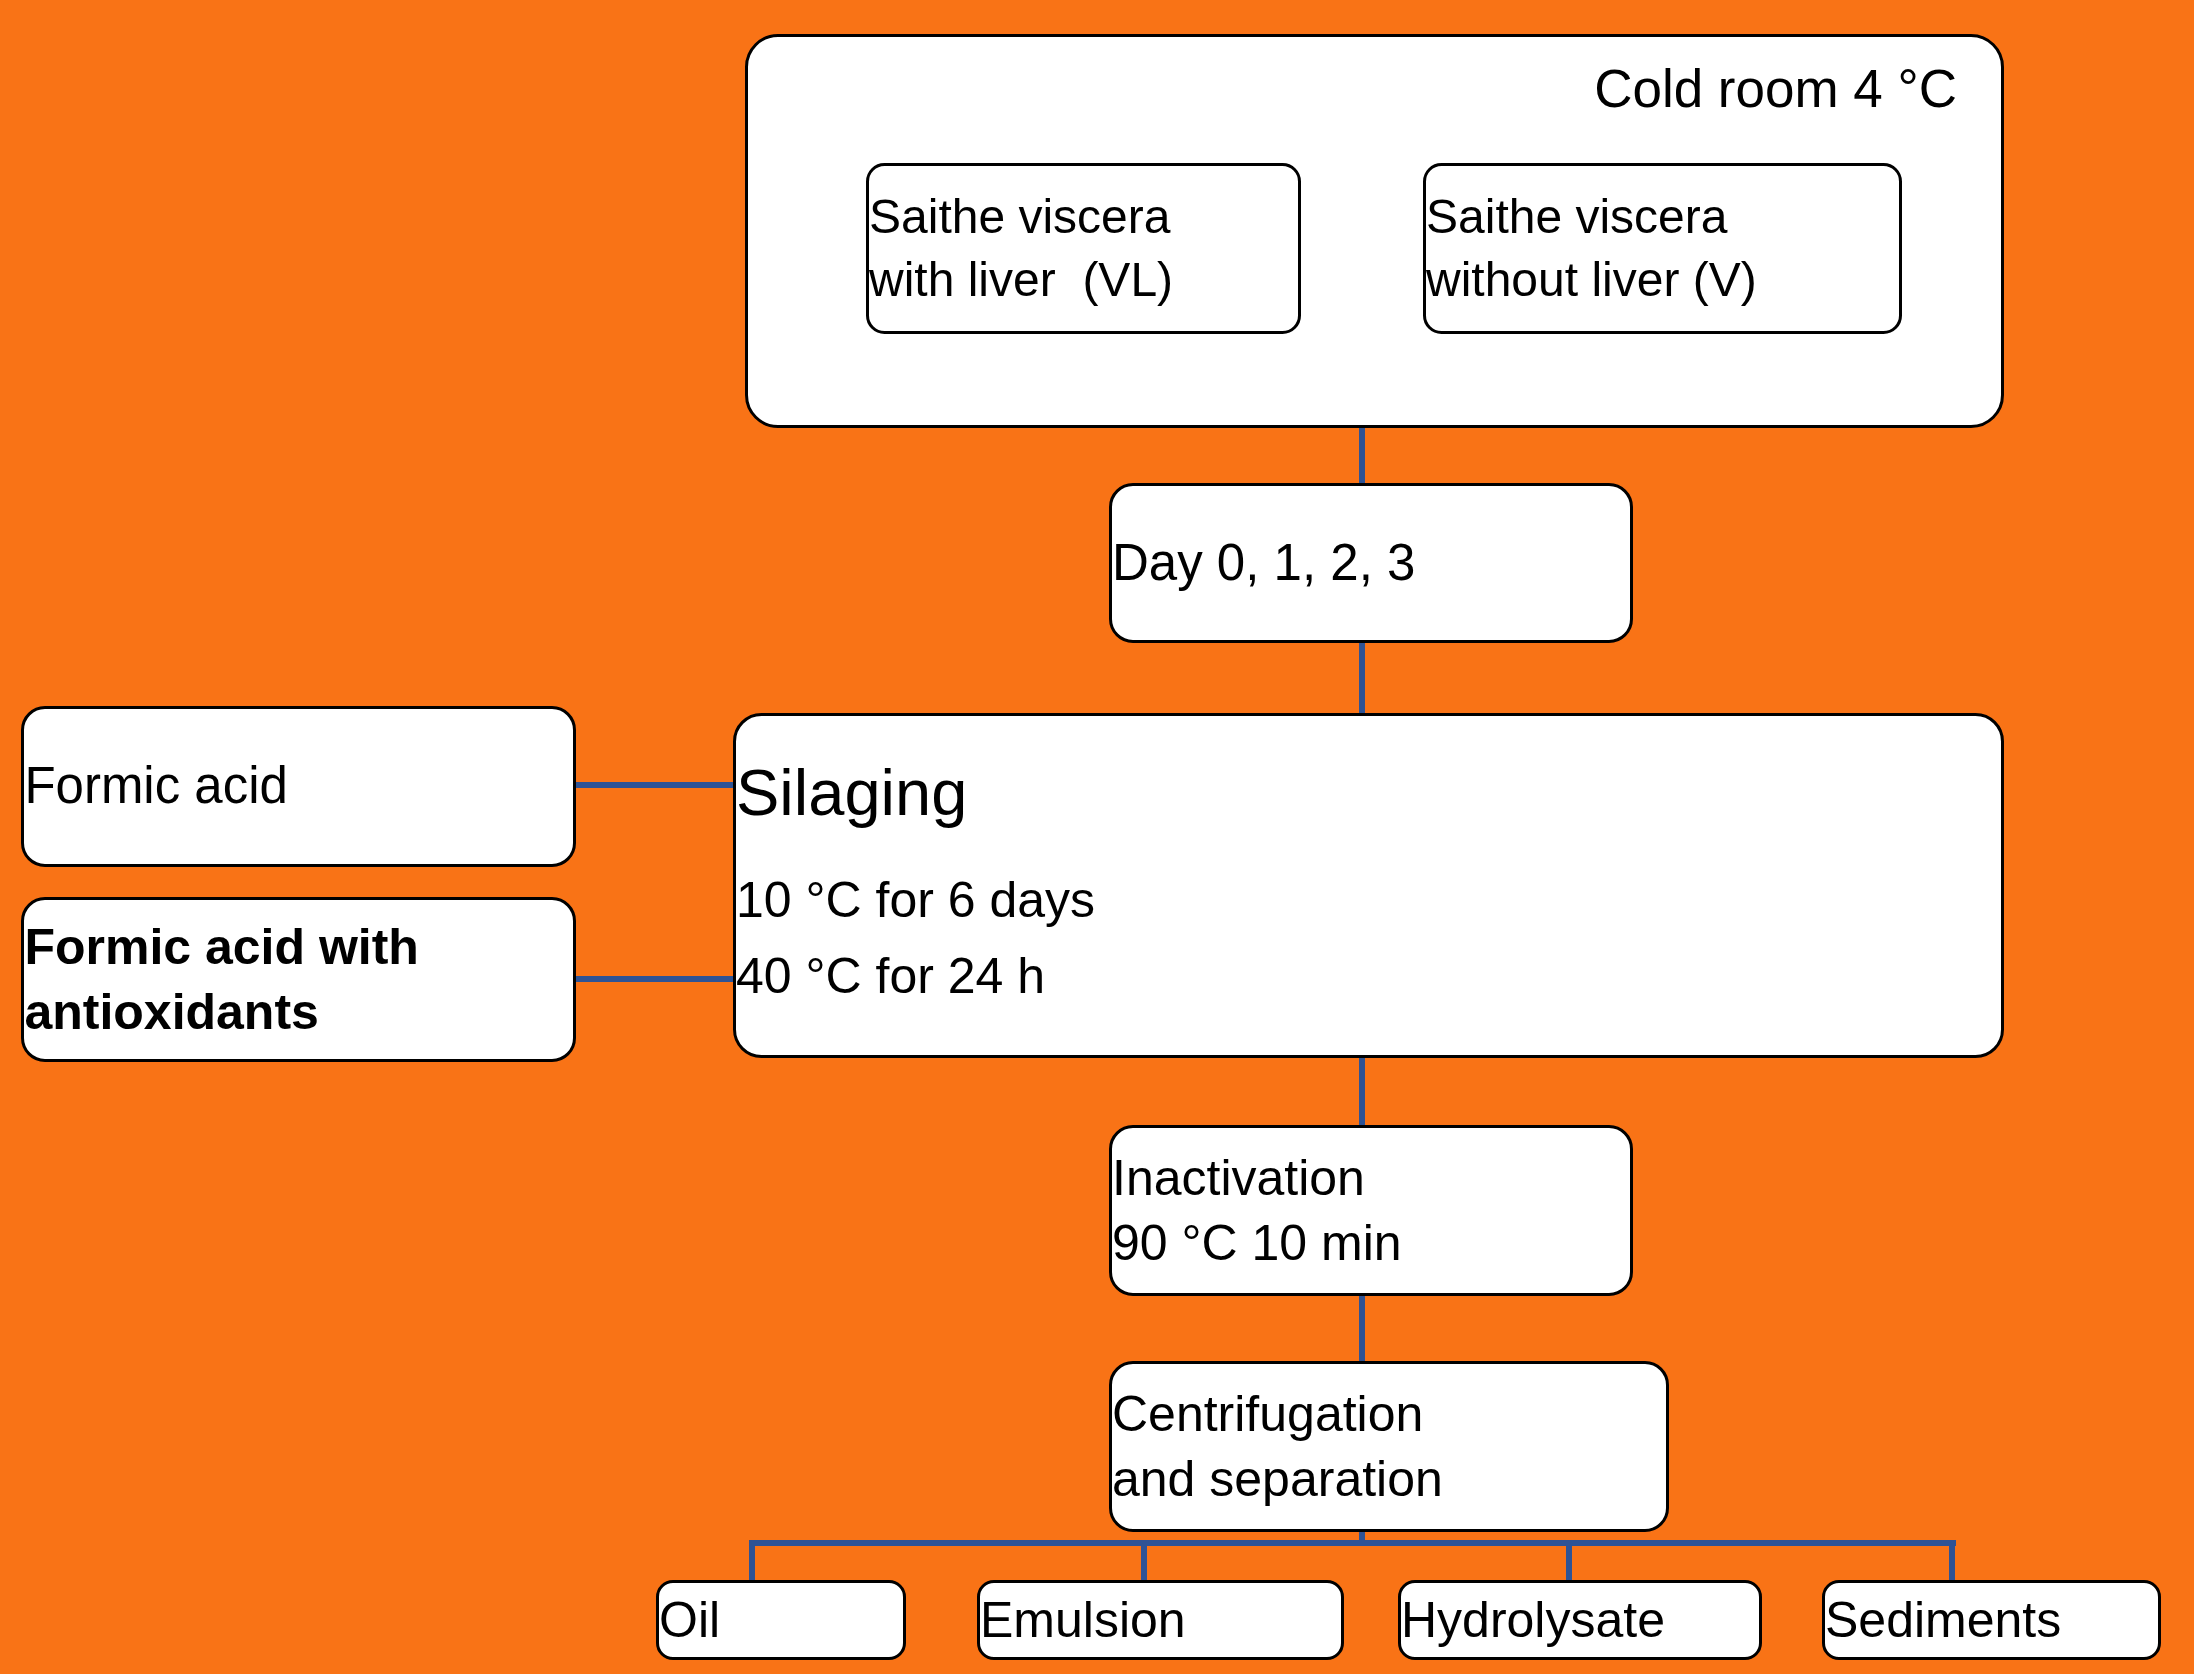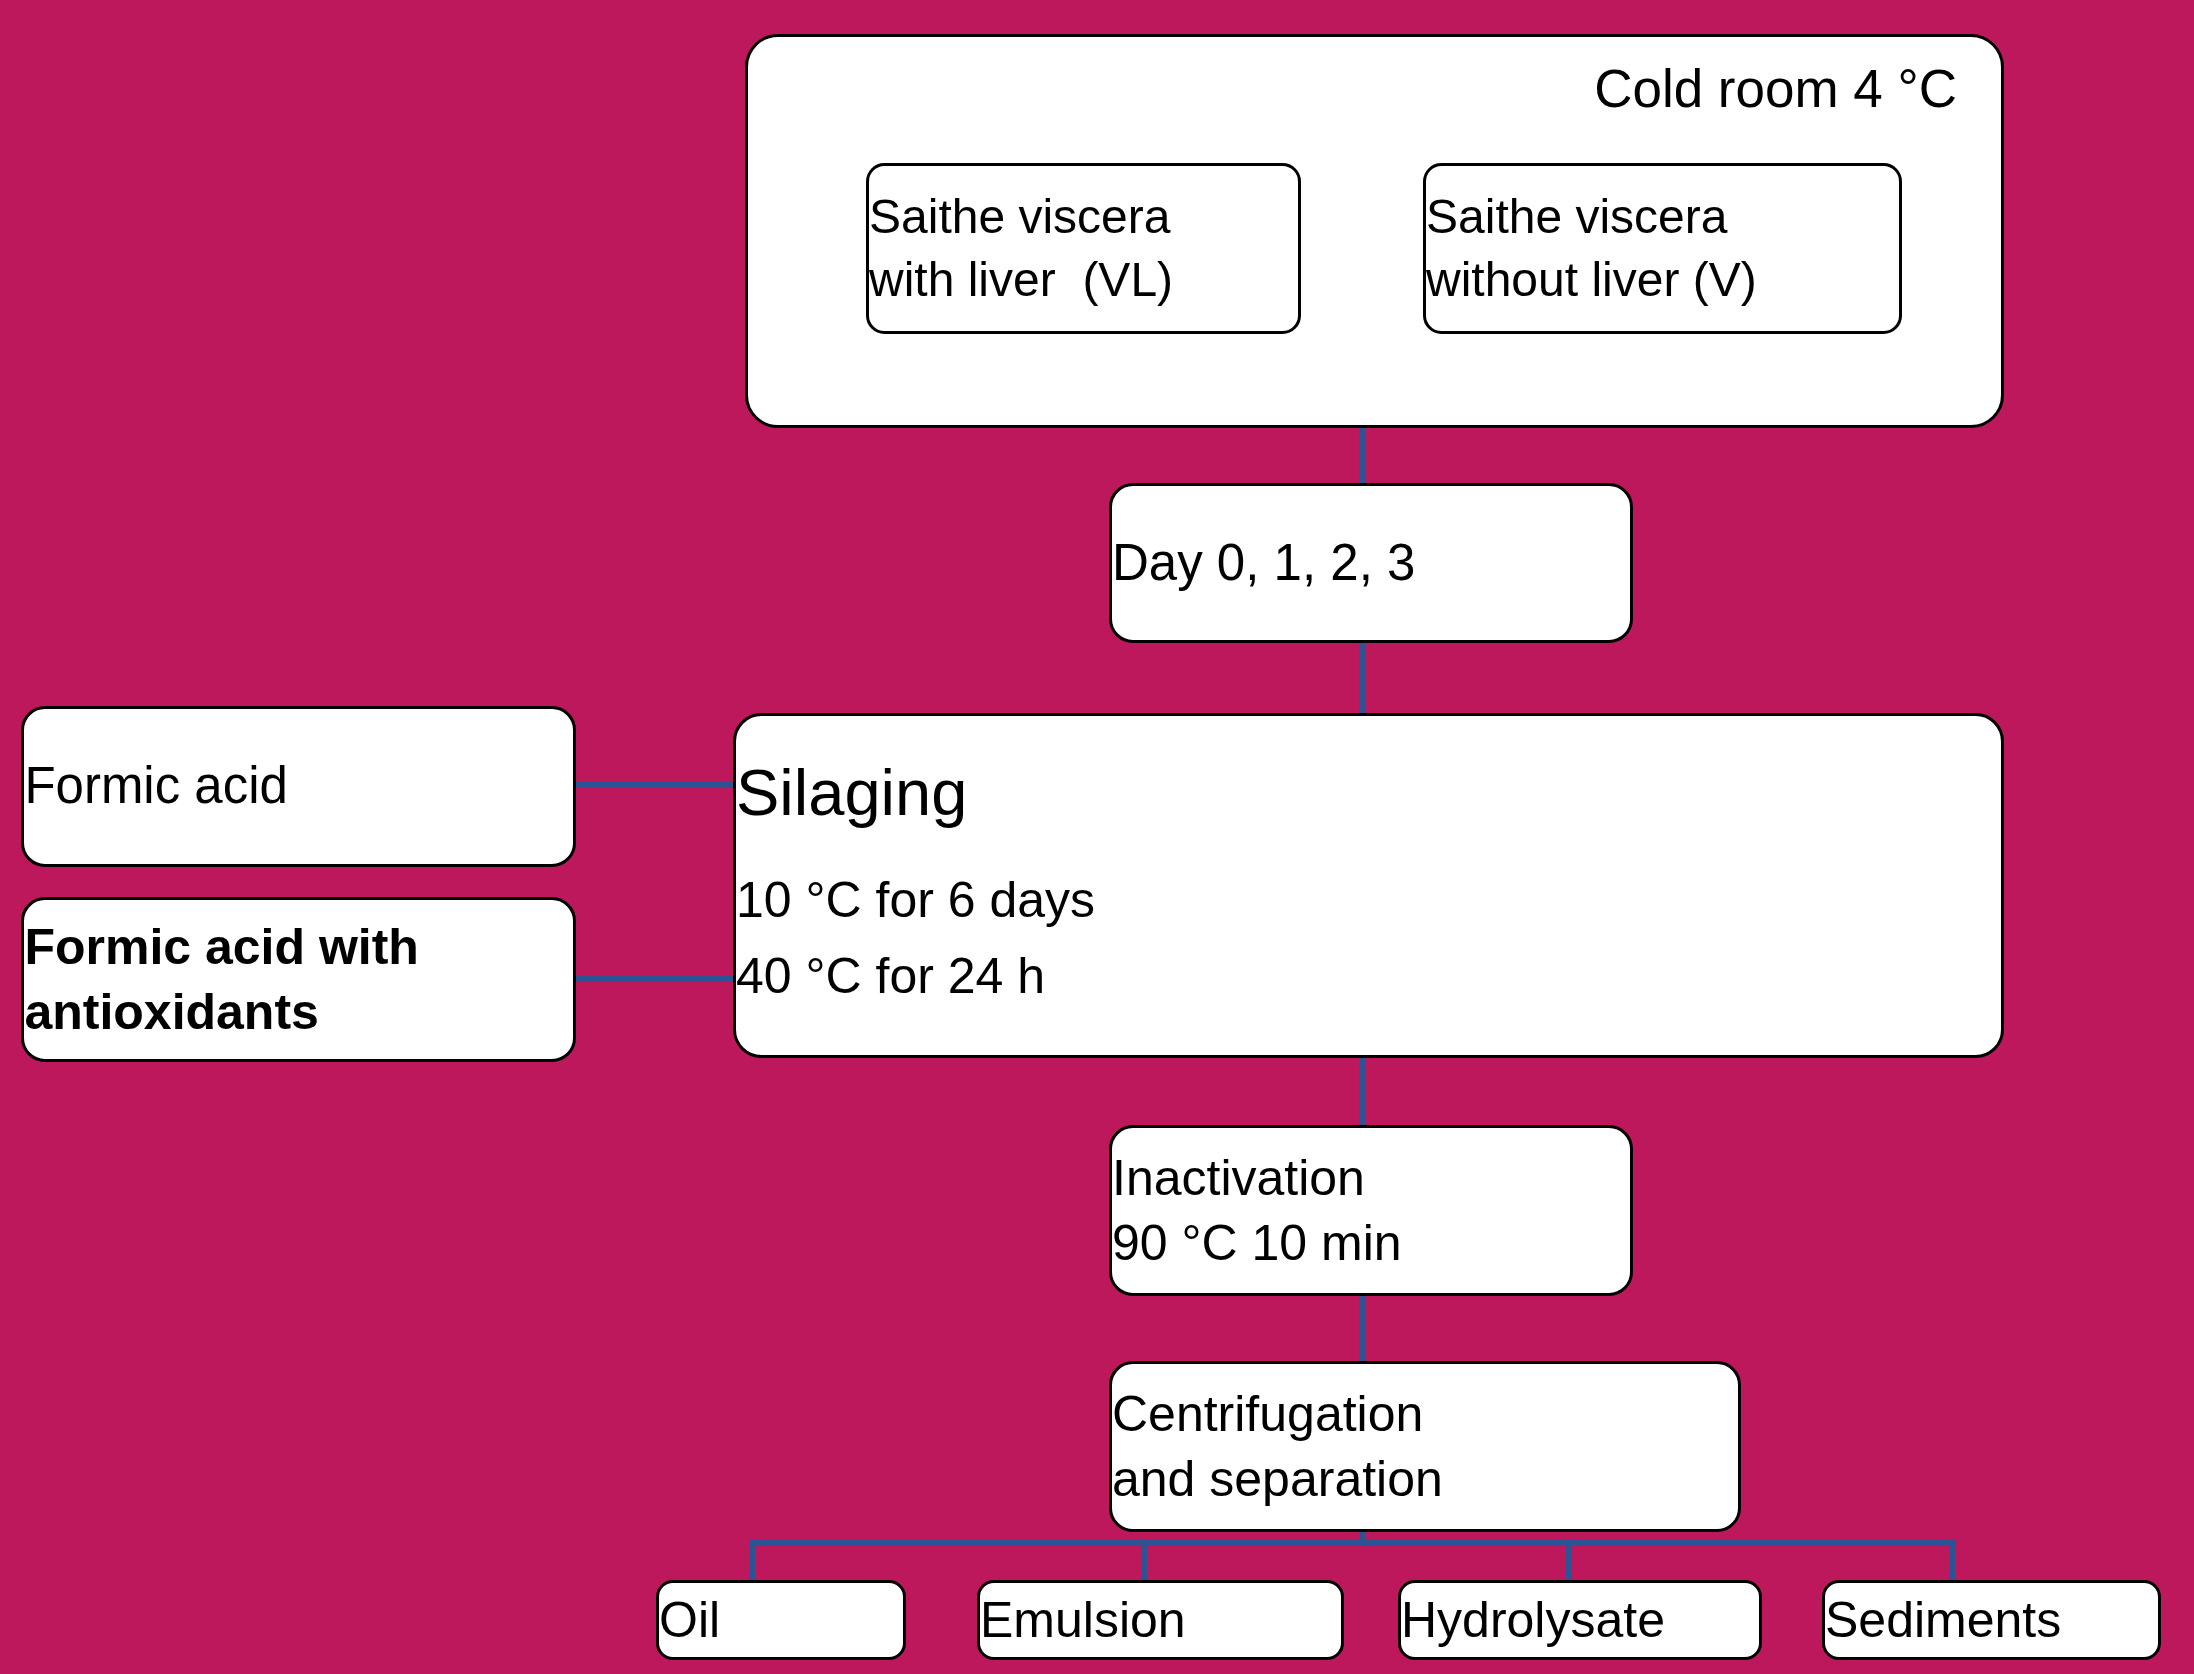--- a/index.html
+++ b/index.html
@@ -4,21 +4,21 @@
 <style>
   html,body{margin:0;padding:0;background:#ffffff;}
   body{
     font-family:"Liberation Sans", sans-serif;
     -webkit-font-smoothing:antialiased;
   }
   #stage{
     position:relative;
     width:2194px;
     height:1674px;
-    background:#be185d;
+    background:#f97316;
     overflow:hidden;
   }
   
   .box{
     position:absolute;
     box-sizing:border-box;
     background:#ffffff;
     border:3.6px solid #000000;
     border-radius:24px;
     display:flex;
@@ -62,21 +62,21 @@
 
   
   #box-formic{ left:21.4px; top:706px; width:555px; height:161px; }
   #box-formic .line{ font-size:51px; line-height:1.1; }
   #box-formic-anti{ left:21.4px; top:897px; width:555px; height:165px; }
   #box-formic-anti .line{ font-size:50px; line-height:1.30;font-weight:bold; }
 
   
   #box-inactivation{ left:1109px; top:1125px; width:524px; height:171px; }
   #box-inactivation .line{ font-size:50px; line-height:1.30; }
-  #box-centrifugation{ left:1109px; top:1361px; width:632px; height:171px; }
+  #box-centrifugation{ left:1109px; top:1361px; width:560px; height:171px; }
   #box-centrifugation .line{ font-size:50px; line-height:1.30; }
 
   
   .out{ top:1580px; height:80px; border-radius:17px; }
   .out .line{ font-size:50px; line-height:1.0; }
   #out-oil        { left:656px;  width:250px; }
   #out-emulsion   { left:977px; width:367px; }
   #out-hydrolysate{ left:1398px; width:364px; }
   #out-sediments  { left:1822px; width:339px; }
 

